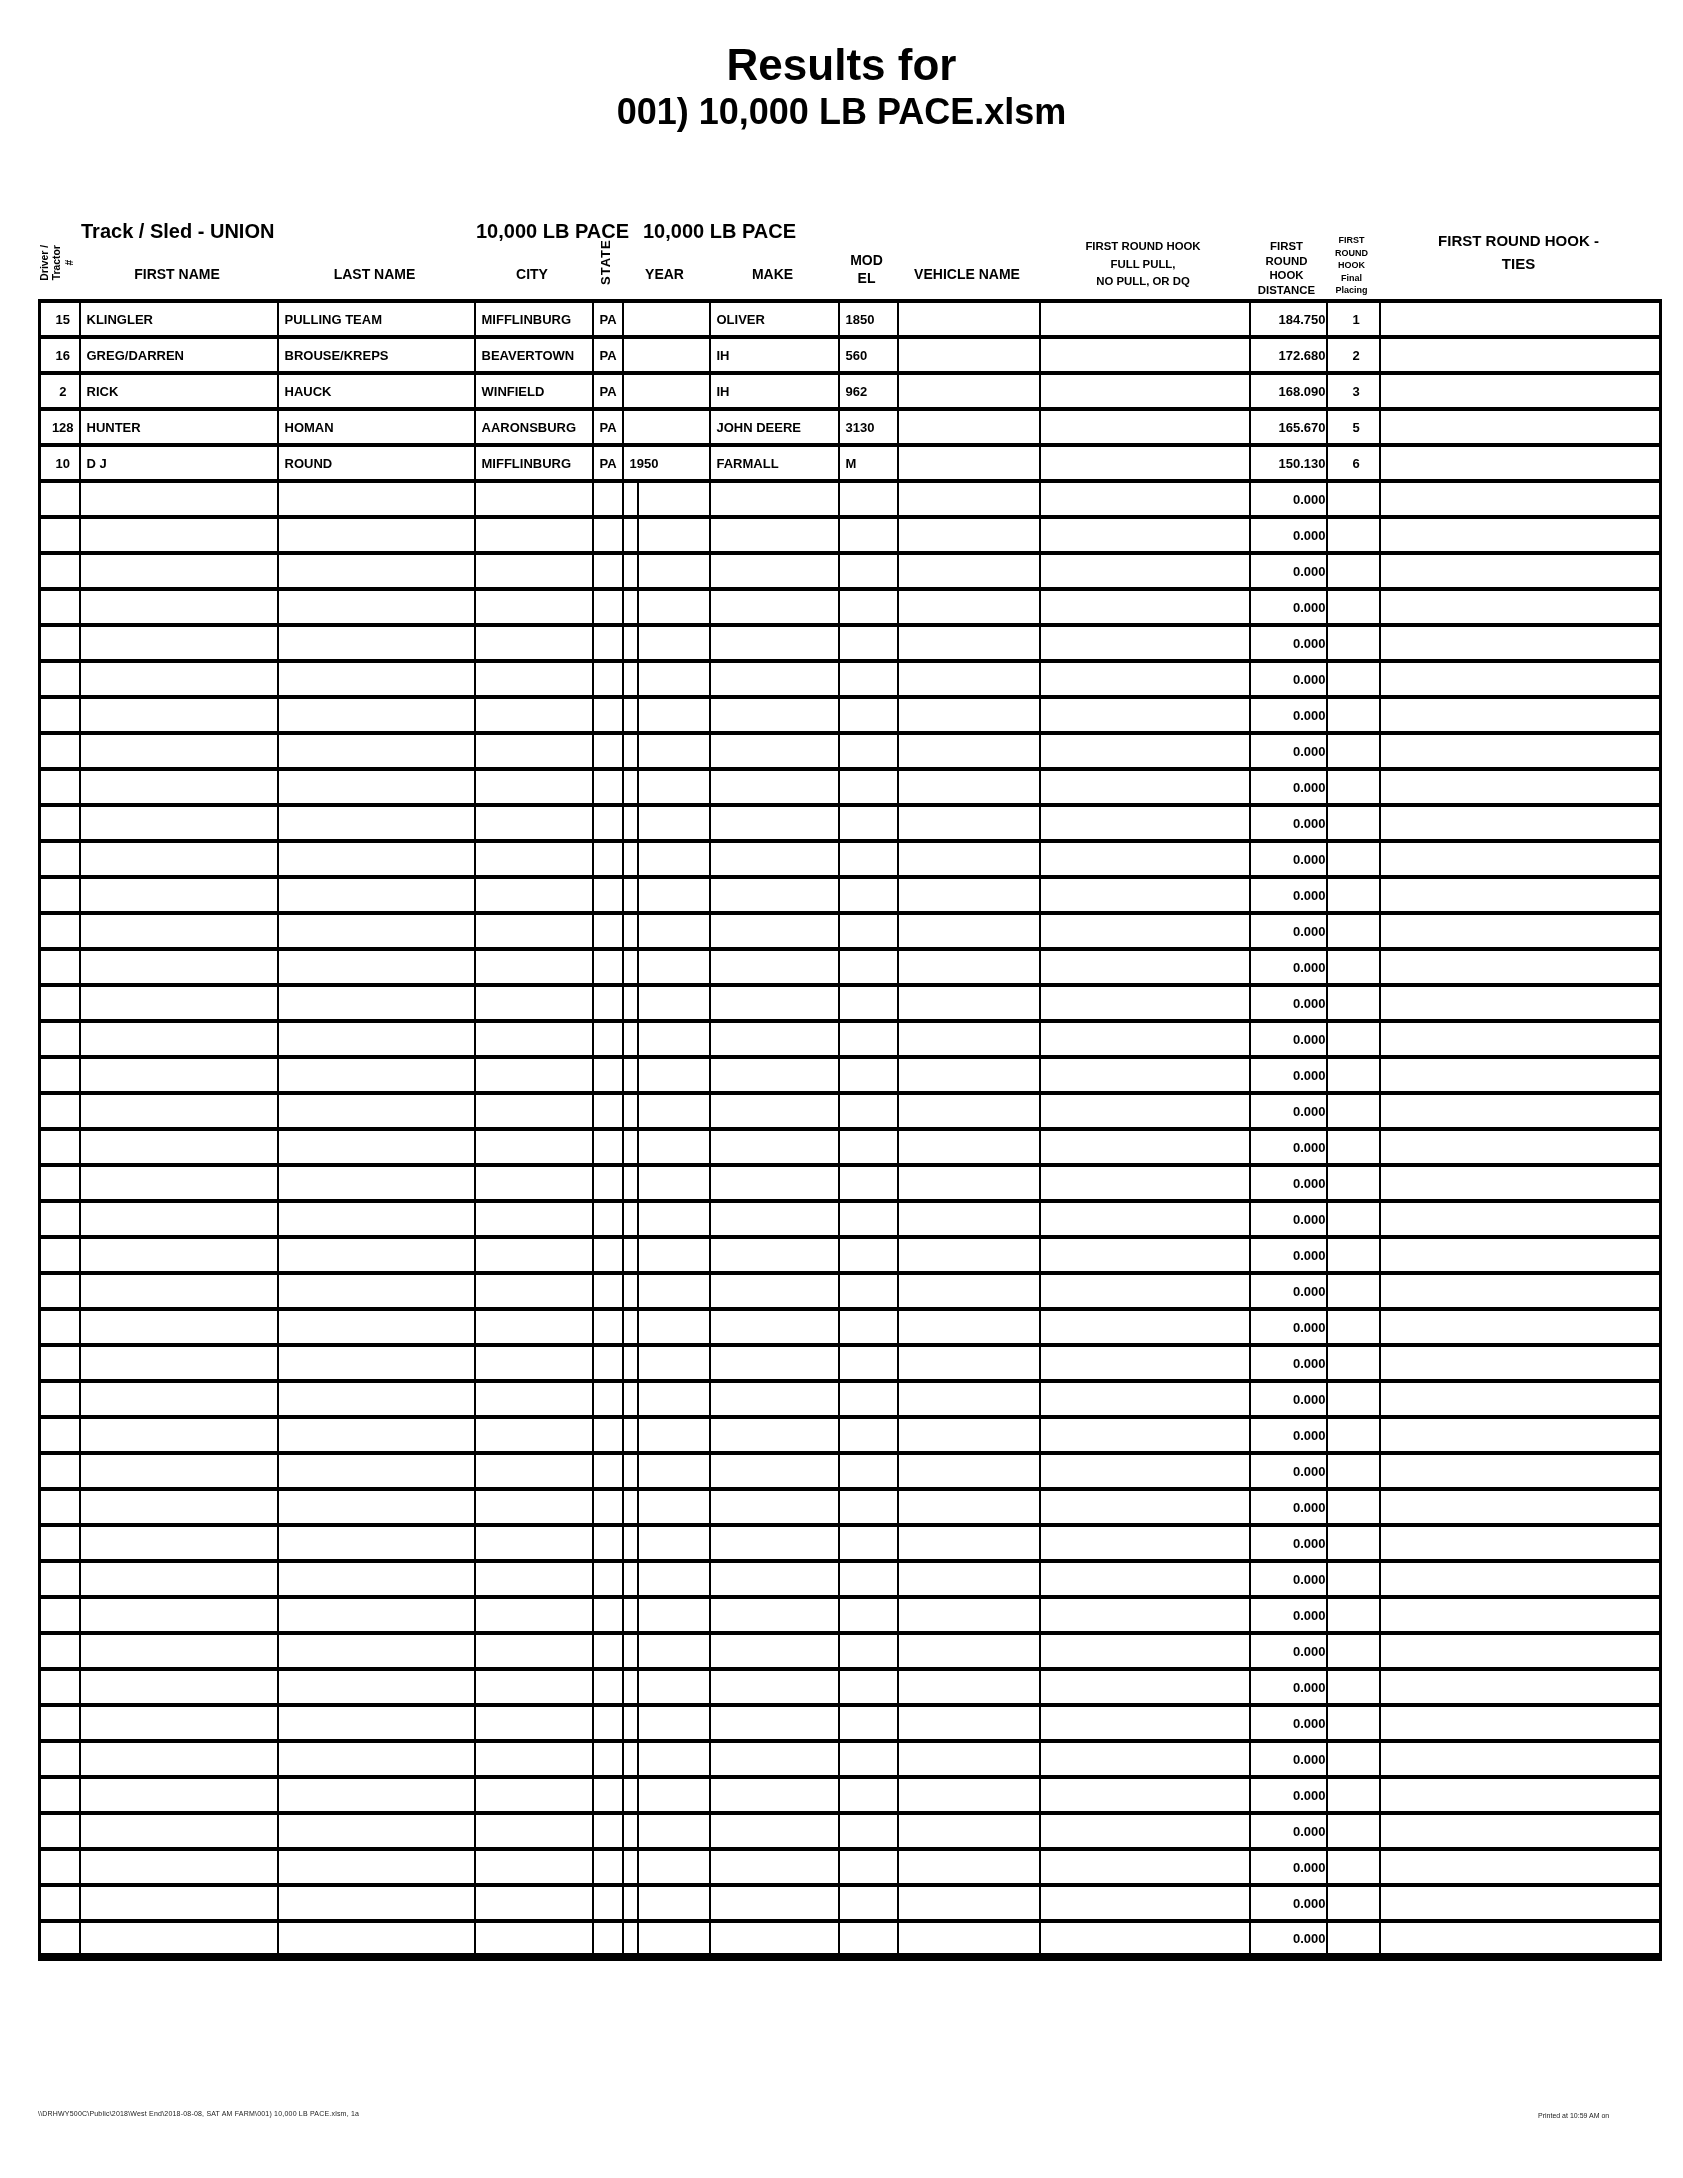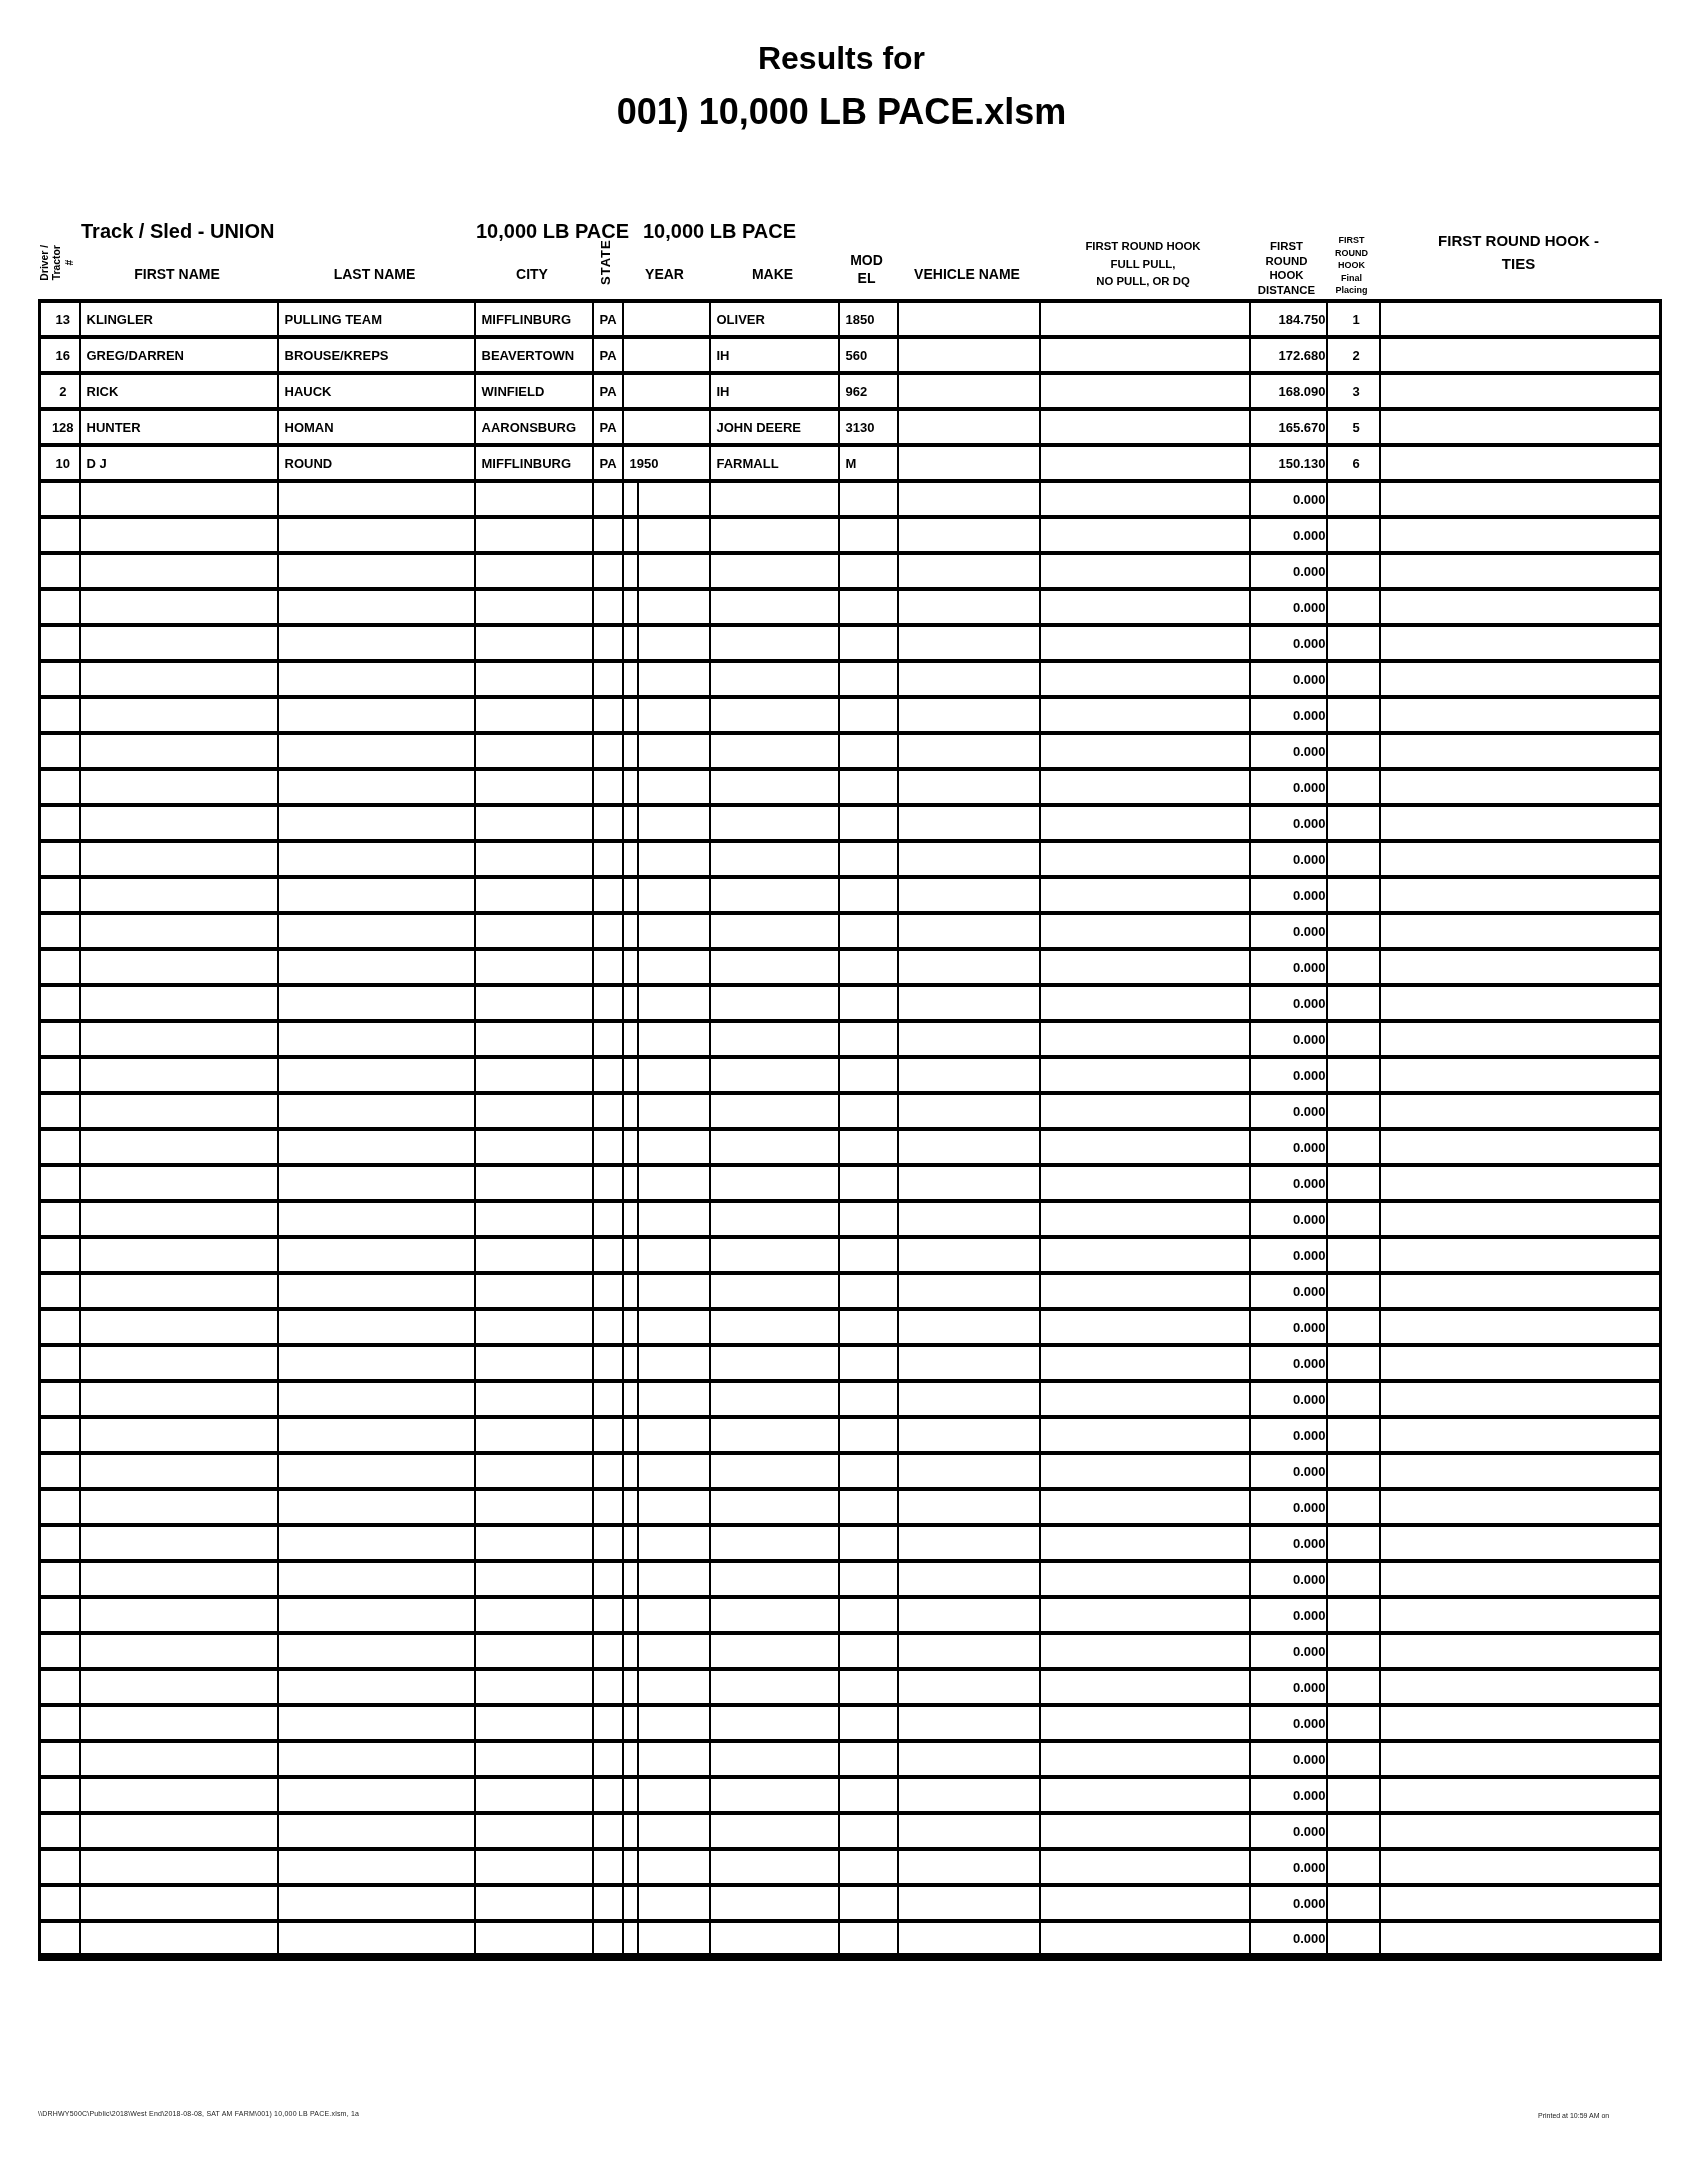--- a/index.html
+++ b/index.html
@@ -3,21 +3,21 @@
 <meta charset="utf-8">
 <style>
   html,body{margin:0;padding:0;}
   body{
     width:1683px;height:2178px;position:relative;background:#ffffff;
     font-family:"Liberation Sans", sans-serif;color:#000;
     -webkit-font-smoothing:antialiased;
   }
   
   .title1{position:absolute;top:40px;left:0;width:1683px;text-align:center;
-    font-size:32px;font-weight:bold;}
+    font-size:44px;font-weight:bold;}
   .title2{position:absolute;top:91px;left:0;width:1683px;text-align:center;
     font-size:36px;font-weight:bold;}
   
   .lbl{position:absolute;top:220px;font-size:20px;font-weight:bold;white-space:nowrap;}
   .lbl-track{left:81px;}
   .lbl-pace1{left:476px;}
   .lbl-pace2{left:643px;}
   
   .colhead{position:absolute;left:38px;top:226px;width:1621px;height:73px;display:flex;}
   .hc{display:flex;align-items:flex-end;justify-content:center;text-align:center;
@@ -108,21 +108,21 @@
       <col class="w-make">
       <col class="w-model">
     <col class="w-vehicle">
       <col class="w-fullpull">
       <col class="w-distance">
     <col class="w-placing">
       <col class="w-ties">
   </colgroup>
   <tbody>
       <tr class="data-row">
-        <td class="col-num">13</td>
+        <td class="col-num">15</td>
         <td class="col-first">KLINGLER</td>
         <td class="col-last">PULLING TEAM</td>
         <td class="col-city">MIFFLINBURG</td>
         <td class="col-state">PA</td>
         <td class="col-year"></td>
         <td class="col-make">OLIVER</td>
         <td class="col-model">1850</td>
         <td class="col-vehicle"></td>
         <td class="col-fullpull"></td>
         <td class="col-distance">184.750</td>

